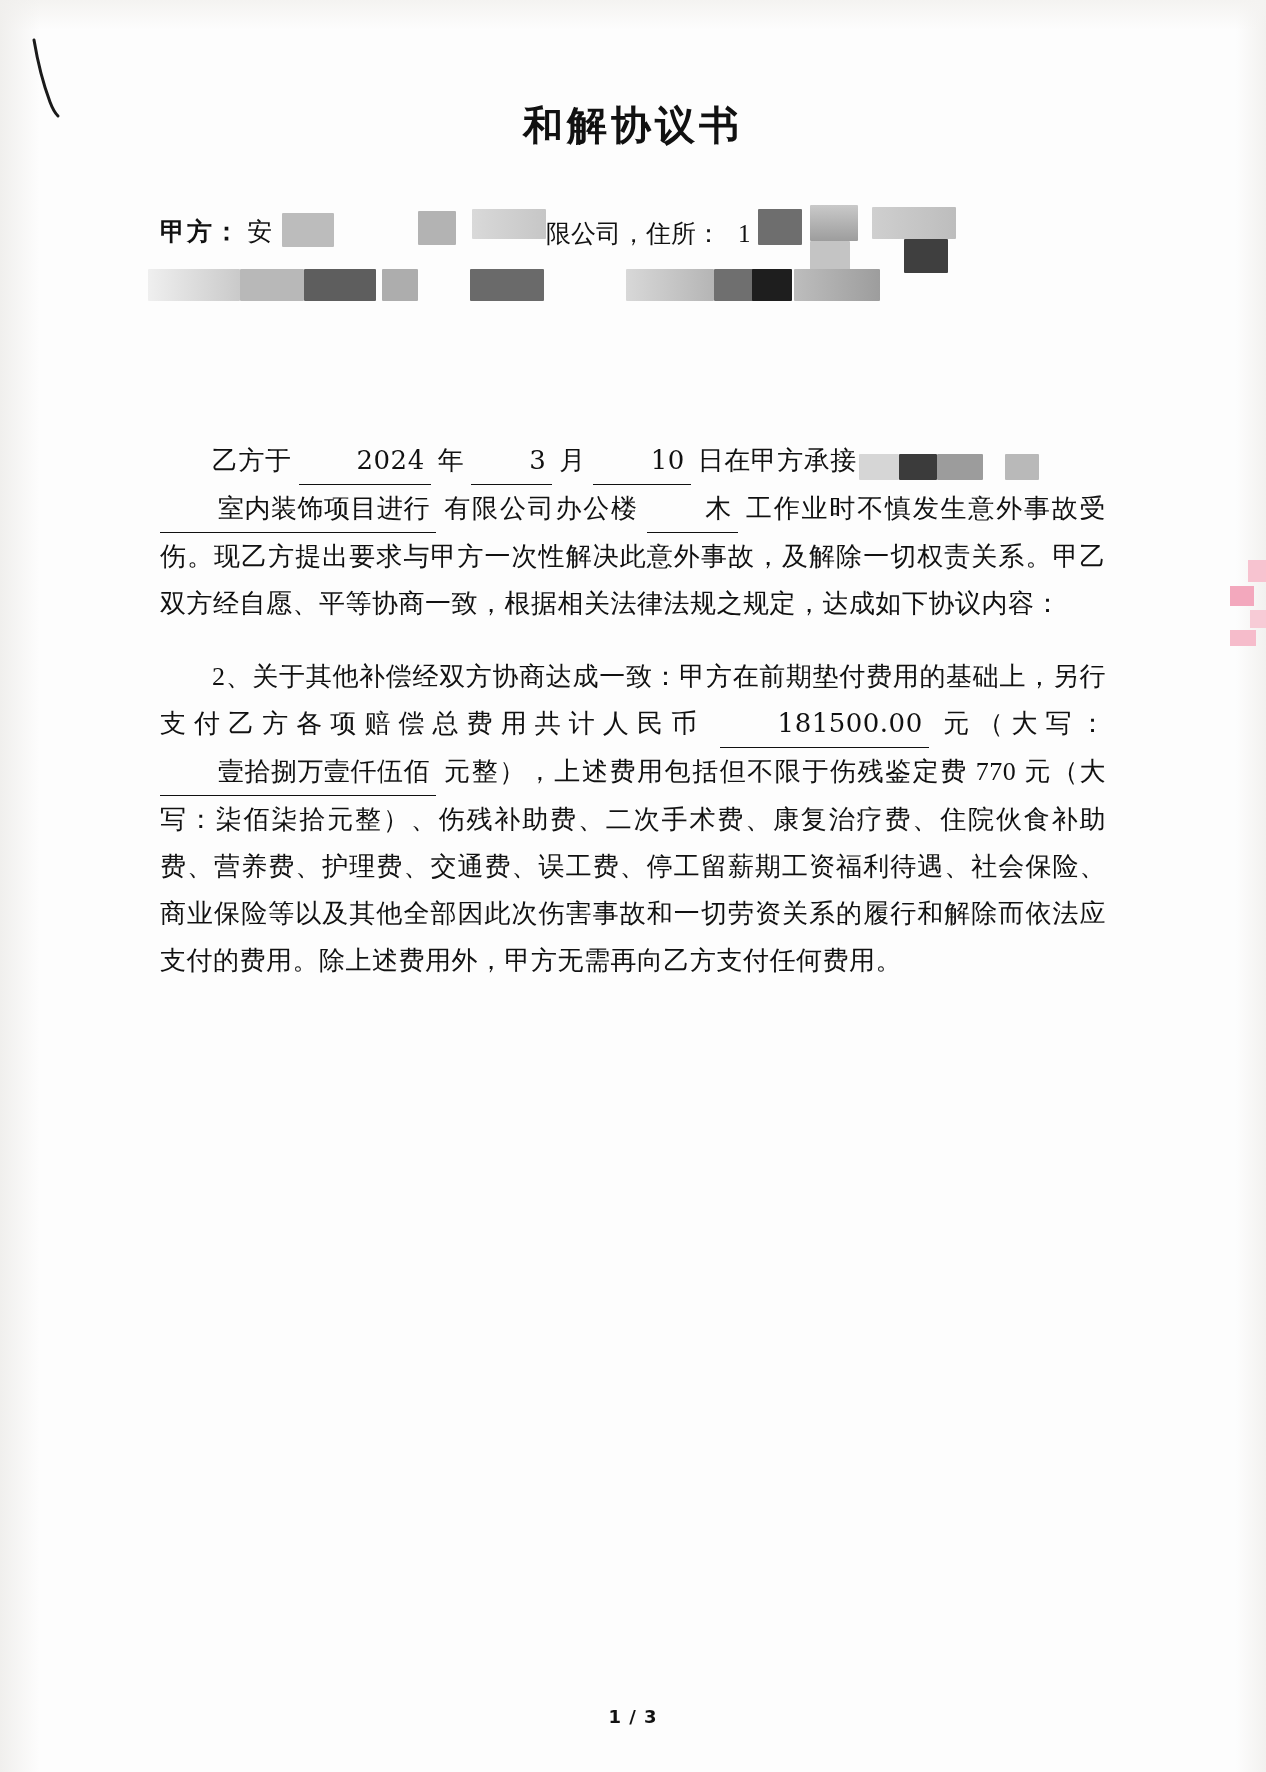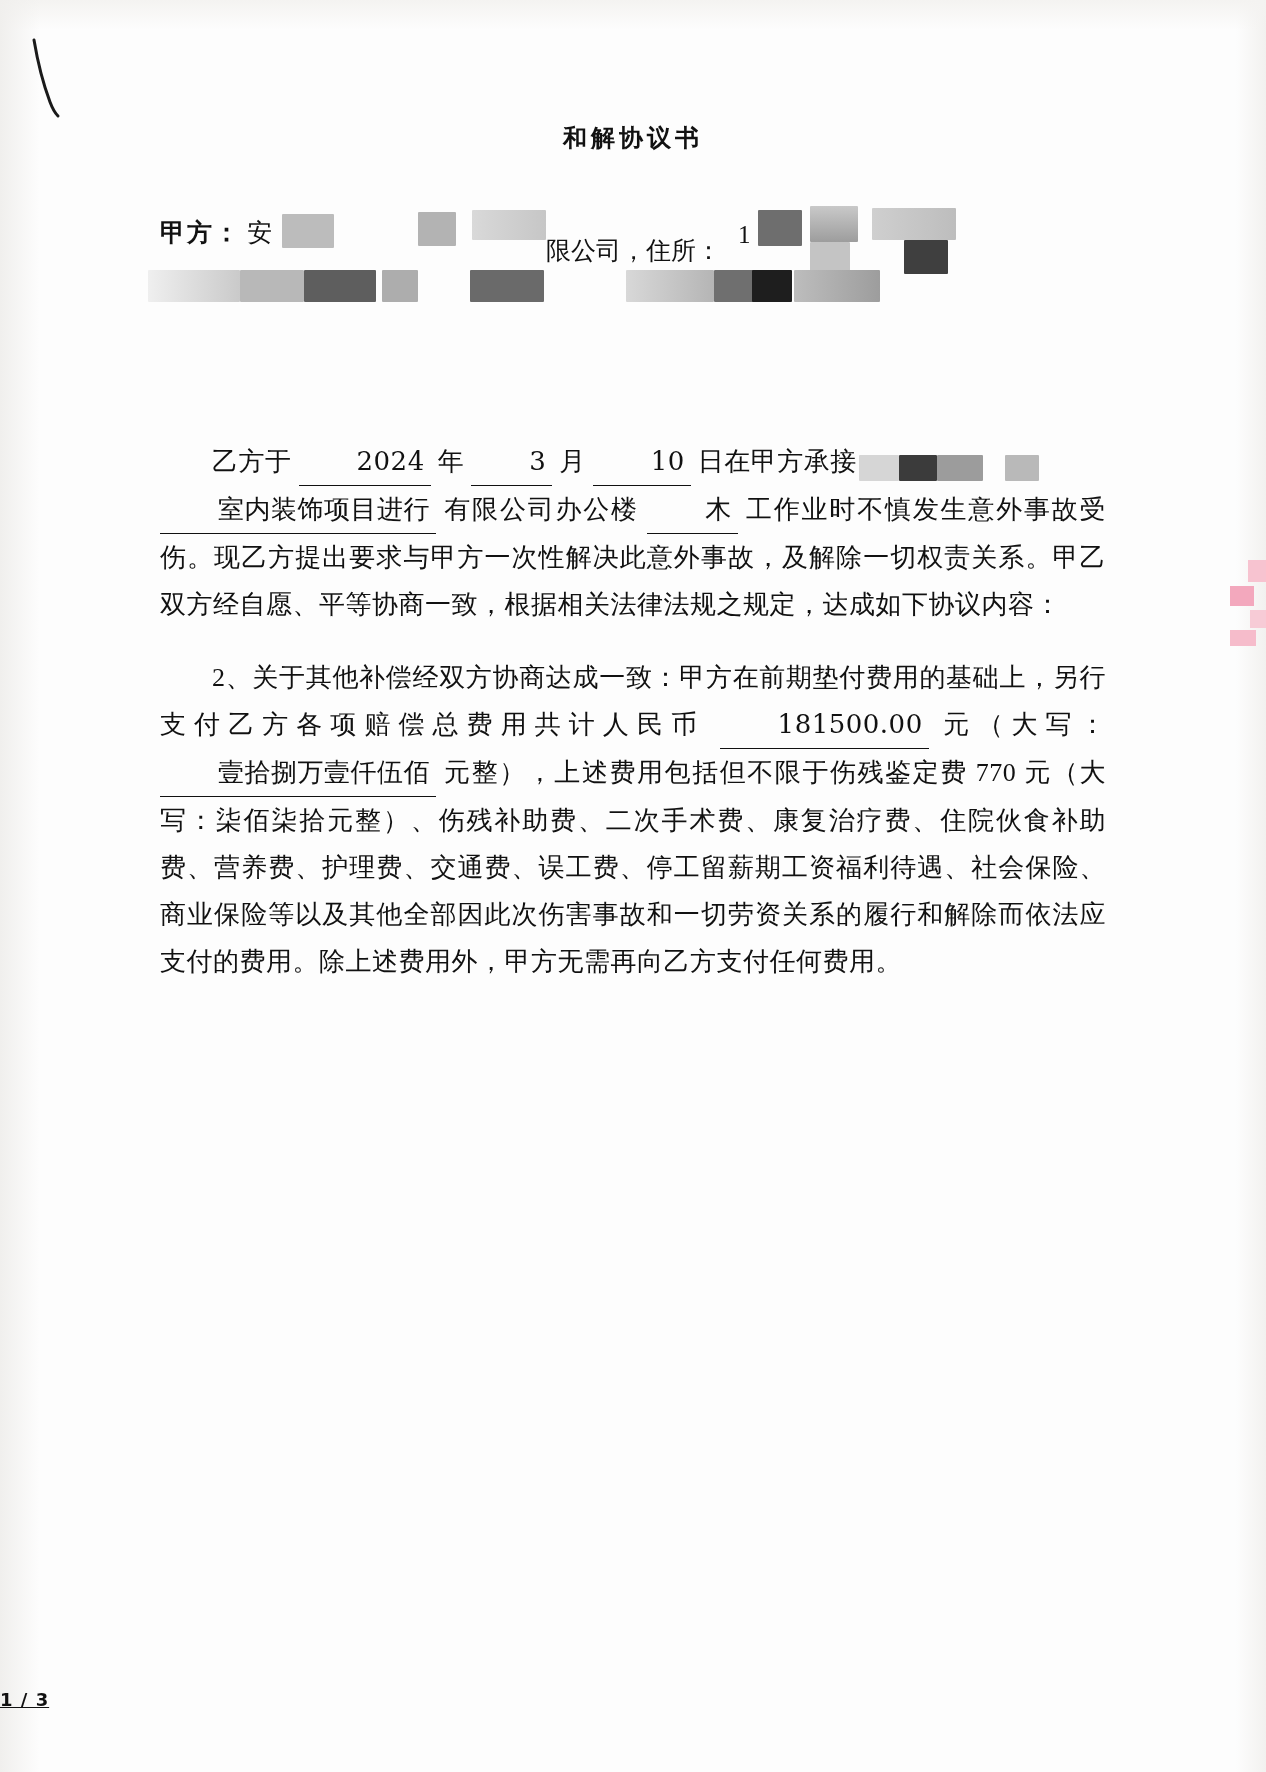--- a/index.html
+++ b/index.html
@@ -60,26 +60,25 @@
     background: #f6b9c8;
   }
   .corner-mark i:nth-child(1) { right: 0;  top: 0;  width: 18px; height: 22px; background:#f7c3d0; }
   .corner-mark i:nth-child(2) { right: 12px; top: 26px; width: 24px; height: 20px; background:#f3a8bd; }
   .corner-mark i:nth-child(3) { right: 0;  top: 50px; width: 16px; height: 18px; background:#f7cbd6; }
   .corner-mark i:nth-child(4) { right: 10px; top: 70px; width: 26px; height: 16px; background:#f6bccb; }
 
   
   .doc-title {
     text-align: center;
-    font-size: 24px;
+    font-size: 40px;
     font-weight: bold;
     letter-spacing: 4px;
     padding-top: 98px;
     font-family: "DejaVu Serif", "Liberation Serif", serif;
-    margin-top: 24px;
   }
 
   
   .parties {
     position: relative;
     margin-top: 52px;
     font-size: 25px;
     line-height: 54px;
   }
   .party-line {
@@ -128,29 +127,28 @@
   .w-blank-11 { min-width: 228px; }
 
   .inline-redact {
     display: inline-block;
     vertical-align: middle;
     height: 26px;
   }
 
   .page-num {
     position: absolute;
-    bottom: 62px;
+    bottom: 45px;
     left: 0;
     right: 0;
-    text-align: left;
+    text-align: center;
     font-size: 18px;
     font-weight: bold;
     font-family: "DejaVu Sans", sans-serif;
     letter-spacing: 1px;
-    text-decoration: underline;
   }
 </style>
 </head>
 <body>
 
 <div class="page">
 
   <svg class="pen-stroke" viewBox="0 0 34 82">
     <path d="M6 2 C 10 26, 16 48, 22 64 C 25 72, 28 76, 30 78" stroke="#1a1a1a" stroke-width="3" fill="none" stroke-linecap="round"></path>
   </svg>
@@ -167,21 +165,21 @@
     <div class="doc-title">和解协议书</div>
 
     <div class="parties">
 
       <div class="party-line" style="height:54px; margin-top:14px;">
         <span class="party-label">甲方：</span>
         <span>安</span>
         <span class="redact" style="left:122px; top:8px; width:52px; height:34px; background:#bcbcbc;"></span>
         <span class="redact" style="left:258px; top:6px; width:38px; height:34px; background:#b3b3b3;"></span>
         <span class="redact" style="left:312px; top:4px; width:74px; height:30px; background:linear-gradient(90deg,#d9d9d9,#c6c6c6);"></span>
-        <span style="position:absolute; left:386px; top:18px;">限公司，住所：</span>
+        <span style="position:absolute; left:386px; top:2px;">限公司，住所：</span>
         <span style="position:absolute; left:578px; top:2px;">1</span>
         <span class="redact" style="left:598px; top:4px; width:44px; height:36px; background:#6e6e6e;"></span>
         <span class="redact" style="left:650px; top:0px; width:48px; height:36px; background:linear-gradient(180deg,#c9c9c9,#9d9d9d);"></span>
         <span class="redact" style="left:650px; top:36px; width:40px; height:34px; background:#c4c4c4;"></span>
         <span class="redact" style="left:712px; top:2px; width:84px; height:32px; background:linear-gradient(90deg,#cfcfcf,#bdbdbd);"></span>
         <span class="redact" style="left:744px; top:34px; width:44px; height:34px; background:#3f3f3f;"></span>
       </div>
 
 
 

